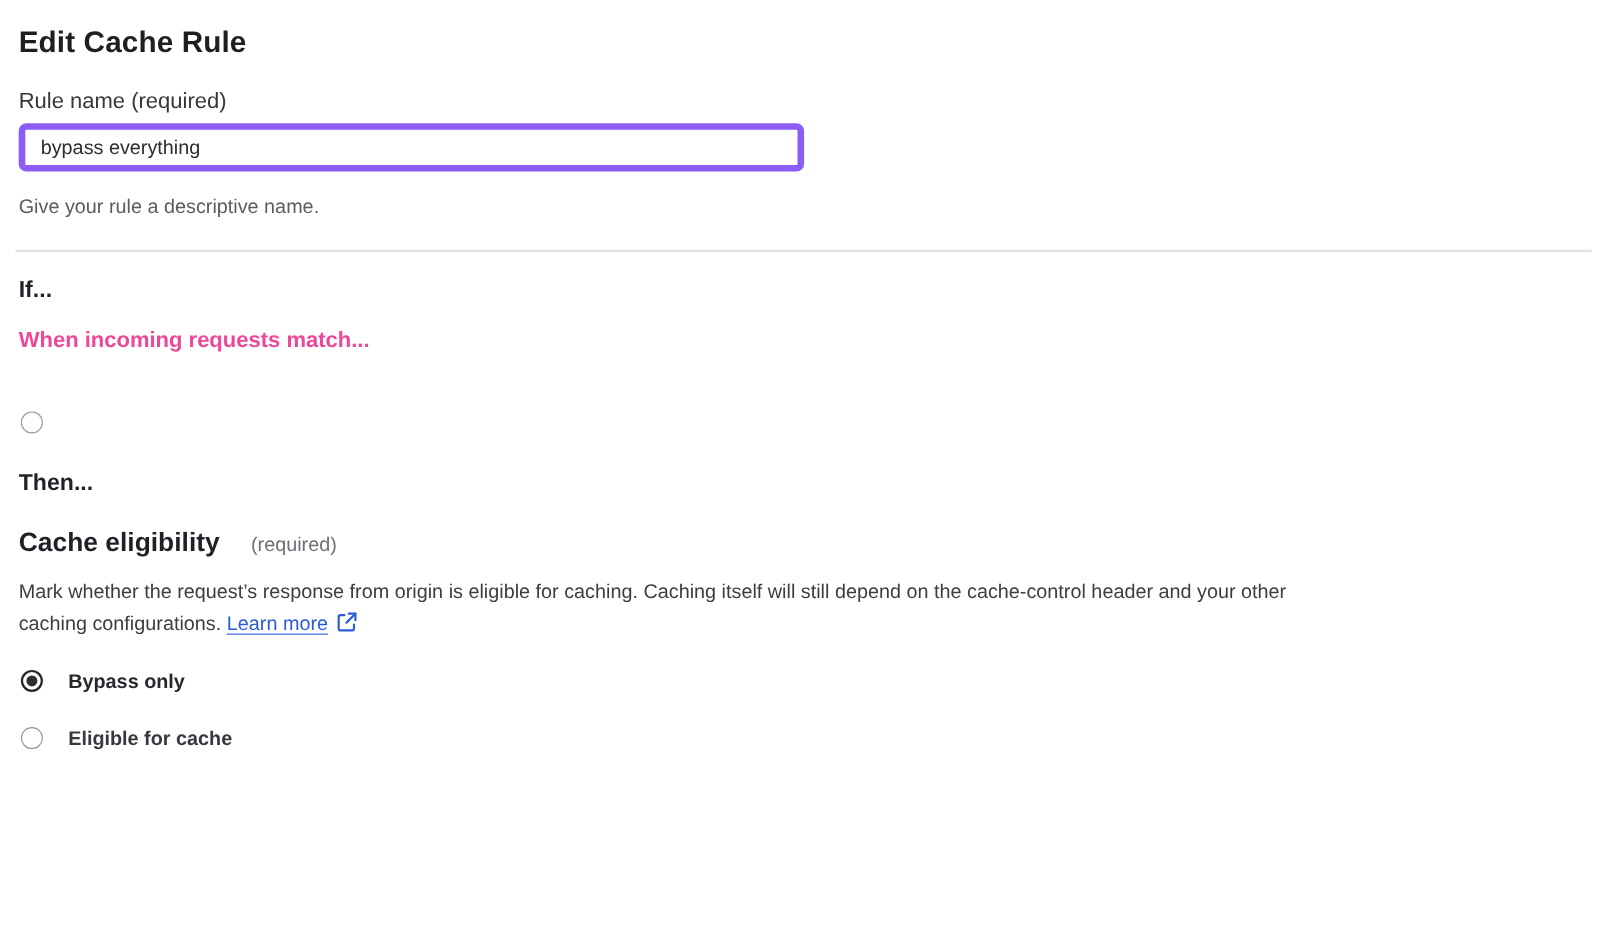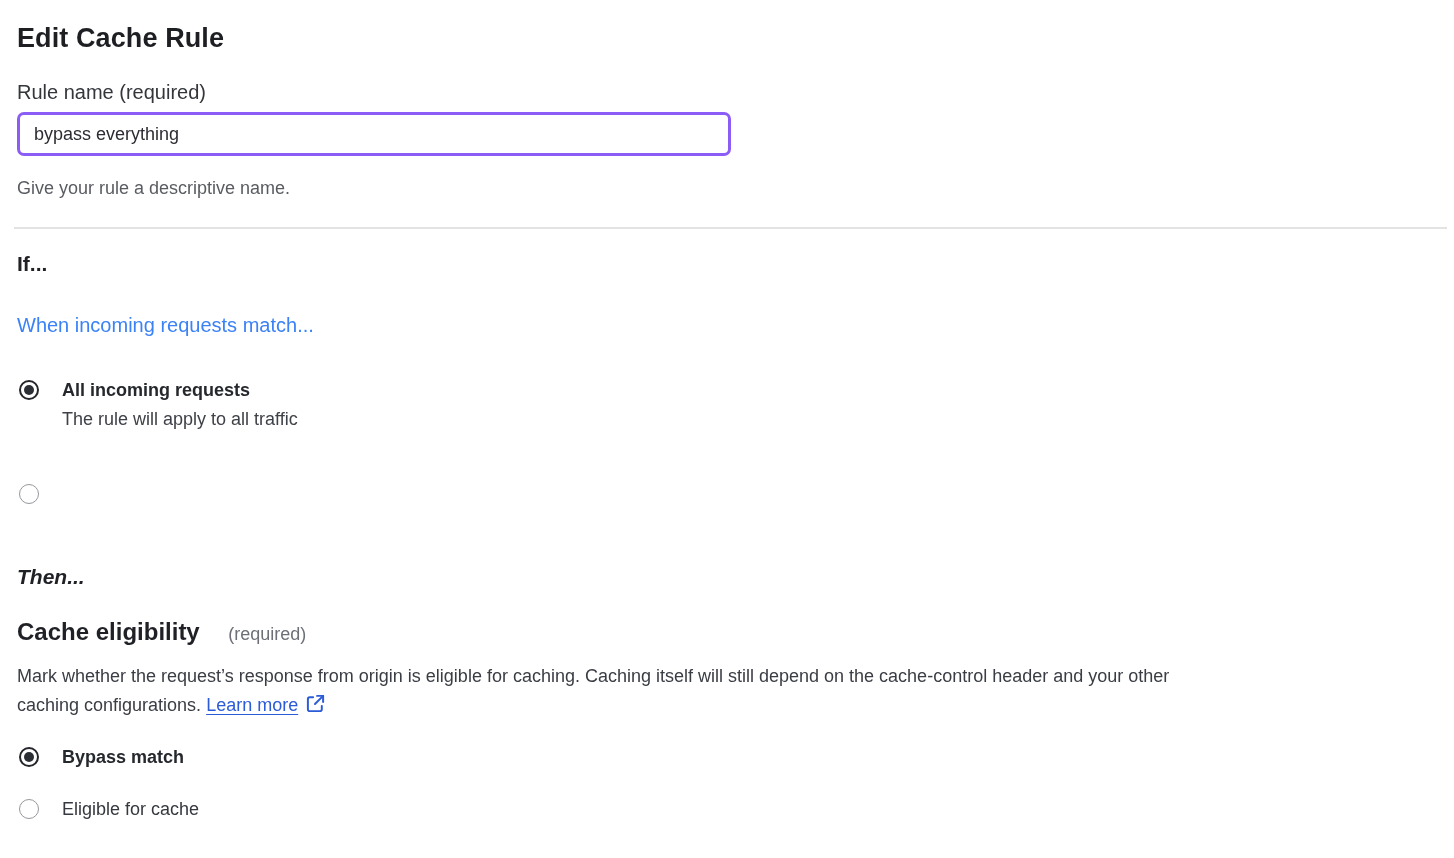--- a/index.html
+++ b/index.html
@@ -26,21 +26,21 @@
     font-size: 20px;
     color: #33363b;
     line-height: 24px;
   }
 
   .rule-name-input {
     display: block;
     margin-top: 8px;
     width: 714px;
     height: 44px;
-    border: 3px solid #8b5cf6;
+    border: 6px solid #8b5cf6;
     border-radius: 7px;
     padding: 0 14px;
     font-family: "Liberation Sans", "DejaVu Sans", sans-serif;
     font-size: 18px;
     color: #2b2d33;
     background: #ffffff;
     outline: none;
   }
 
   .helper-text {
@@ -58,27 +58,27 @@
     width: 1433px;
   }
 
   .if-heading, .then-heading {
     margin-top: 22px;
     font-size: 21px;
     font-weight: 700;
     color: #1f2126;
     line-height: 26px;
   }
-  .then-heading { margin-top: 60px; font-style: italic; }
+  .then-heading { margin-top: 32px; }
 
   .match-subheading {
-    margin-top: 36px;
+    margin-top: 20px;
     font-size: 20px;
-    font-weight: 400;
-    color: #3b82f6;
+    font-weight: 700;
+    color: #ec4899;
     line-height: 25px;
   }
 
   .radio-row { display: flex; align-items: flex-start; }
   .radio-row.first { margin-top: 40px; }
   .radio-row.second { margin-top: 50px; }
   .radio-row.third { margin-top: 22px; }
   .radio-row.fourth { margin-top: 27px; }
 
   .radio-circle {
@@ -105,21 +105,21 @@
   }
 
   .radio-text { margin-left: 23px; }
   .radio-label {
     font-size: 18px;
     font-weight: 700;
     color: #25282d;
     line-height: 25px;
     cursor: pointer;
   }
-  .radio-label.regular { font-weight: 400; color: #35383e; }
+  .radio-label.regular { font-weight: 700; color: #35383e; }
   .radio-desc {
     margin-top: 4px;
     font-size: 18px;
     color: #3e4147;
     line-height: 25px;
   }
 
   .eligibility-heading {
     margin-top: 29px;
     line-height: 25px;
@@ -169,27 +169,20 @@
   <input class="rule-name-input" type="text" value="bypass everything" style="">
 
   <div class="helper-text">Give your rule a descriptive name.</div>
 
   <hr class="section-divider">
 
   <h2 class="if-heading">If...</h2>
 
   <h3 class="match-subheading">When incoming requests match...</h3>
 
-  <div class="radio-row first">
-    <div class="radio-circle selected"></div>
-    <div class="radio-text">
-      <div class="radio-label">All incoming requests</div>
-      <div class="radio-desc">The rule will apply to all traffic</div>
-    </div>
-  </div>
 
   <div class="radio-row second">
     <div class="radio-circle unselected"></div>
   </div>
 
   <h2 class="then-heading">Then...</h2>
 
   <div class="eligibility-heading">
     <span class="eligibility-title">Cache eligibility</span>
     <span class="required-note">(required)</span>
@@ -200,21 +193,21 @@
     <a class="learn-more-link"><span>Learn more</span><span class="external-link-icon"><svg width="21" height="21" viewBox="0 0 16 16" fill="none">
             <path d="M6.2 3.2 H3.6 C2.8 3.2 2.2 3.8 2.2 4.6 V12.4 C2.2 13.2 2.8 13.8 3.6 13.8 H11.4 C12.2 13.8 12.8 13.2 12.8 12.4 V9.8" stroke="#2b5bd7" stroke-width="1.5" stroke-linecap="round" stroke-linejoin="round"></path>
             <path d="M9.2 2.2 H13.8 V6.8" stroke="#2b5bd7" stroke-width="1.5" stroke-linecap="round" stroke-linejoin="round"></path>
             <path d="M13.8 2.2 L7.6 8.4" stroke="#2b5bd7" stroke-width="1.5" stroke-linecap="round"></path>
           </svg></span></a>
   </p>
 
   <div class="radio-row third">
     <div class="radio-circle selected"></div>
     <div class="radio-text">
-      <div class="radio-label">Bypass match</div>
+      <div class="radio-label">Bypass only</div>
     </div>
   </div>
 
   <div class="radio-row fourth">
     <div class="radio-circle unselected"></div>
     <div class="radio-text">
       <div class="radio-label regular">Eligible for cache</div>
     </div>
   </div>
 

